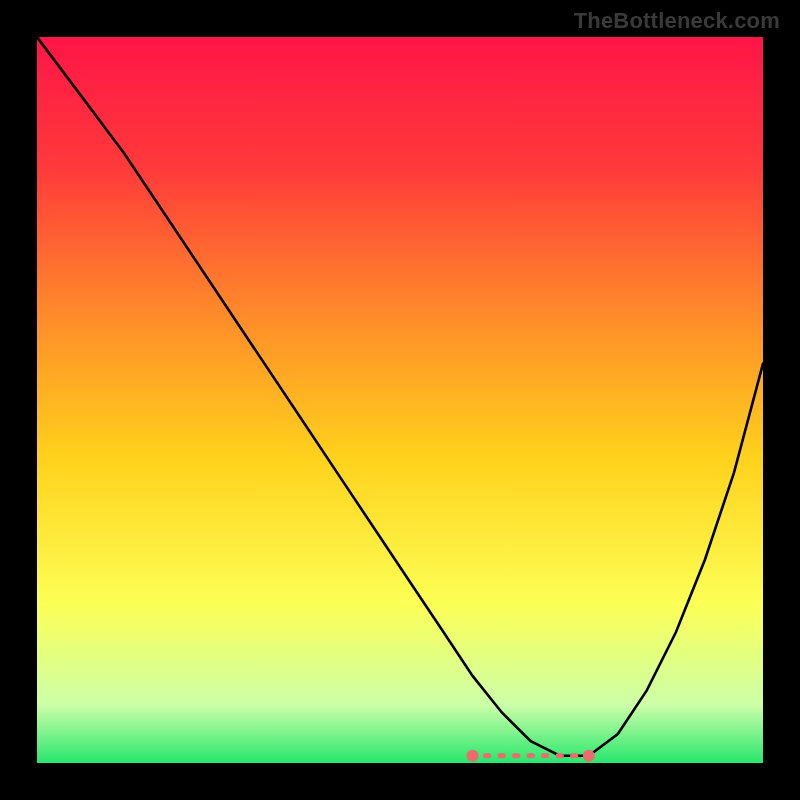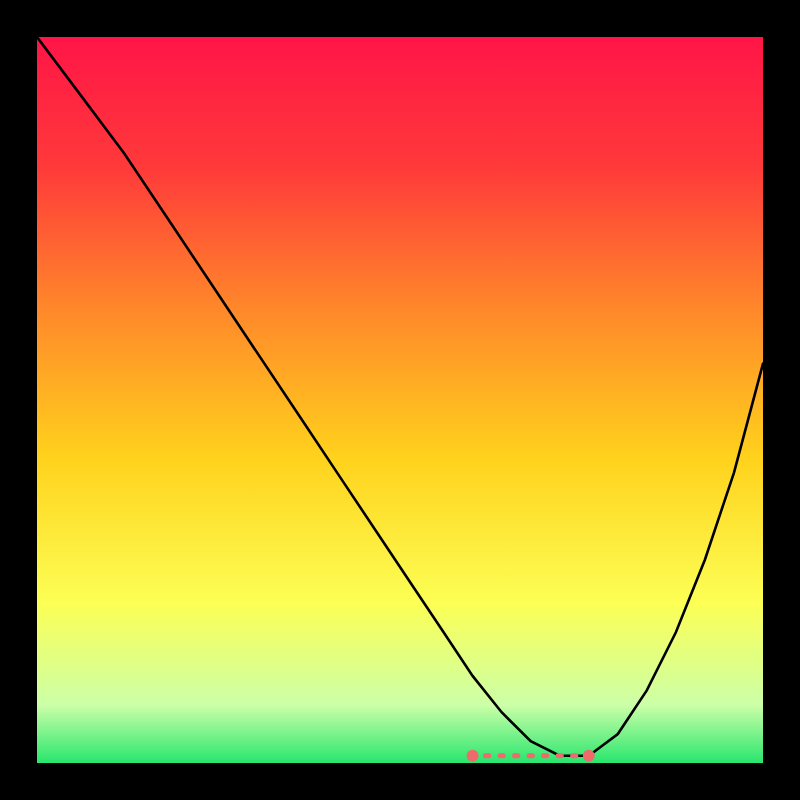--- a/index.html
+++ b/index.html
@@ -62,14 +62,15 @@
         <rect x="460.6" y="716.2" width="8" height="5" rx="2" fill="#ef6a6a"></rect>
         <rect x="475.2" y="716.2" width="8" height="5" rx="2" fill="#ef6a6a"></rect>
         <rect x="489.7" y="716.2" width="8" height="5" rx="2" fill="#ef6a6a"></rect>
         <rect x="504.2" y="716.2" width="8" height="5" rx="2" fill="#ef6a6a"></rect>
         <rect x="518.7" y="716.2" width="8" height="5" rx="2" fill="#ef6a6a"></rect>
         <rect x="533.2" y="716.2" width="8" height="5" rx="2" fill="#ef6a6a"></rect>
         <circle cx="551.8" cy="718.7" r="6" fill="#ef6a6a"></circle>
       </g>
   </svg>
 
+  <div class="watermark">TheBottleneck.com</div>
 
 </div>
 
 </body></html>

